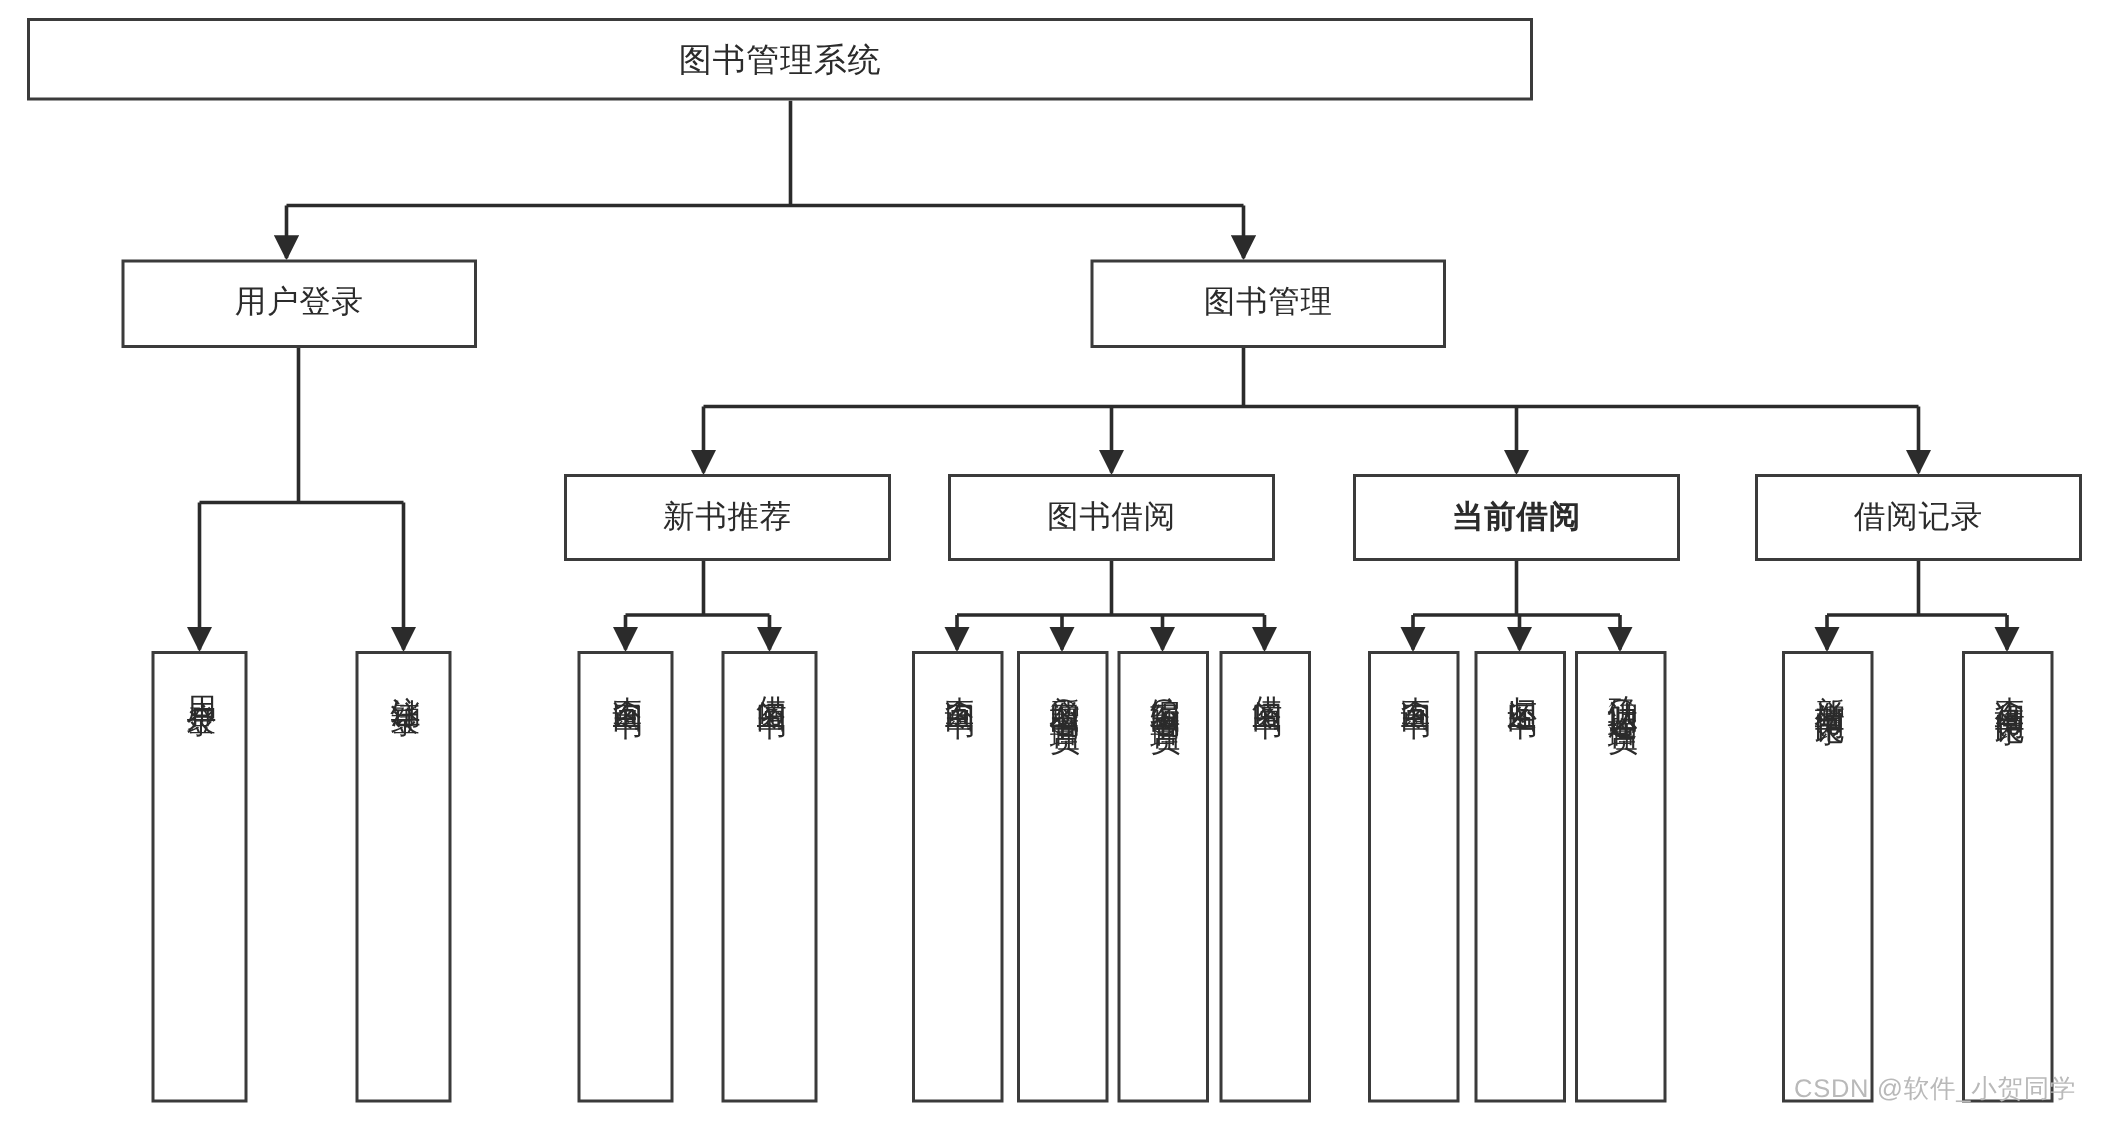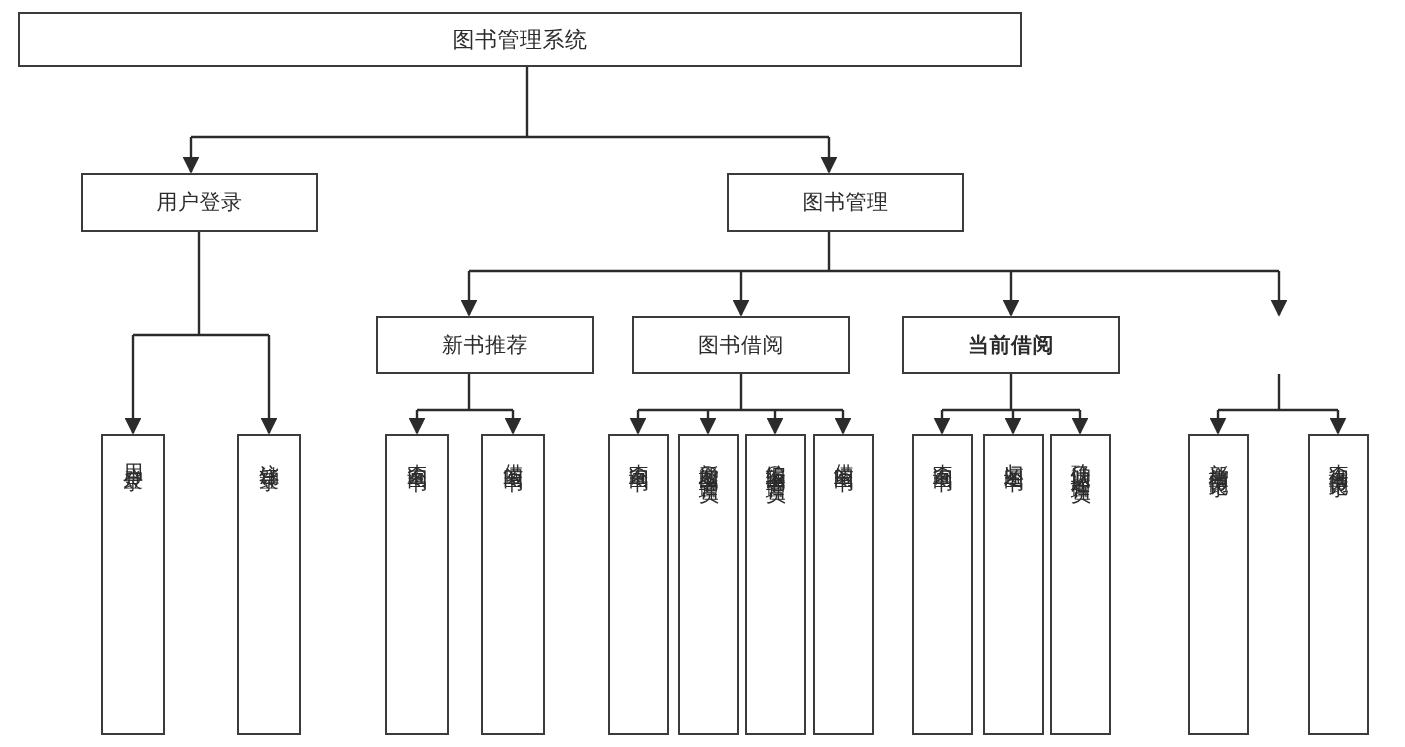--- a/index.html
+++ b/index.html
@@ -130,20 +130,23 @@
 
   <div class="node horiz" style="left: 360px; top: 316px; width: 218px; height: 58px; margin-left: 16px;">
     <span class="label">新书推荐</span>
   </div>
   <div class="node horiz" style="left: 632px; top: 316px; width: 218px; height: 58px;">
     <span class="label">图书借阅</span>
   </div>
   <div class="node horiz" style="left: 902px; top: 316px; width: 218px; height: 58px; font-weight: bold;">
     <span class="label">当前借阅</span>
   </div>
+  <div class="node horiz" style="left: 1170px; top: 316px; width: 218px; height: 58px;">
+    <span class="label">借阅记录</span>
+  </div>
 
   <div class="node vert" style="left: 101px; top: 434px; width: 64px; height: 301px;">
     <span class="label">用户登录</span>
   </div>
   <div class="node vert" style="left: 237px; top: 434px; width: 64px; height: 301px;">
     <span class="label">注销登录</span>
   </div>
 
   <div class="node vert" style="left: 385px; top: 434px; width: 64px; height: 301px;">
     <span class="label">查询图书</span>
@@ -175,14 +178,15 @@
     <span class="label">确认归还（管理员）</span>
   </div>
 
   <div class="node vert" style="left: 1188px; top: 434px; width: 61px; height: 301px;">
     <span class="label">新增借阅记录</span>
   </div>
   <div class="node vert" style="left: 1308px; top: 434px; width: 61px; height: 301px;">
     <span class="label">查询借阅记录</span>
   </div>
 
+  <div class="watermark" style="left: 1196px; top: 714px;">CSDN @软件_小贺同学</div>
 
 </div>
 
 </body></html>

